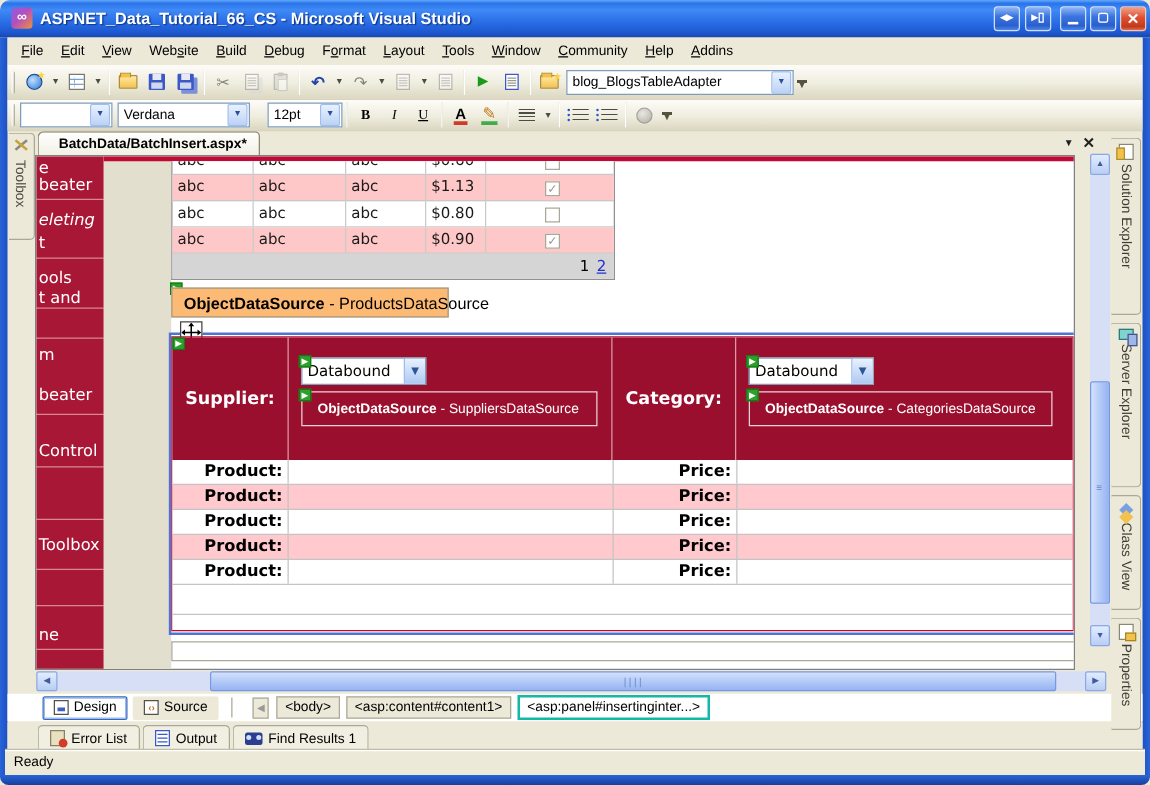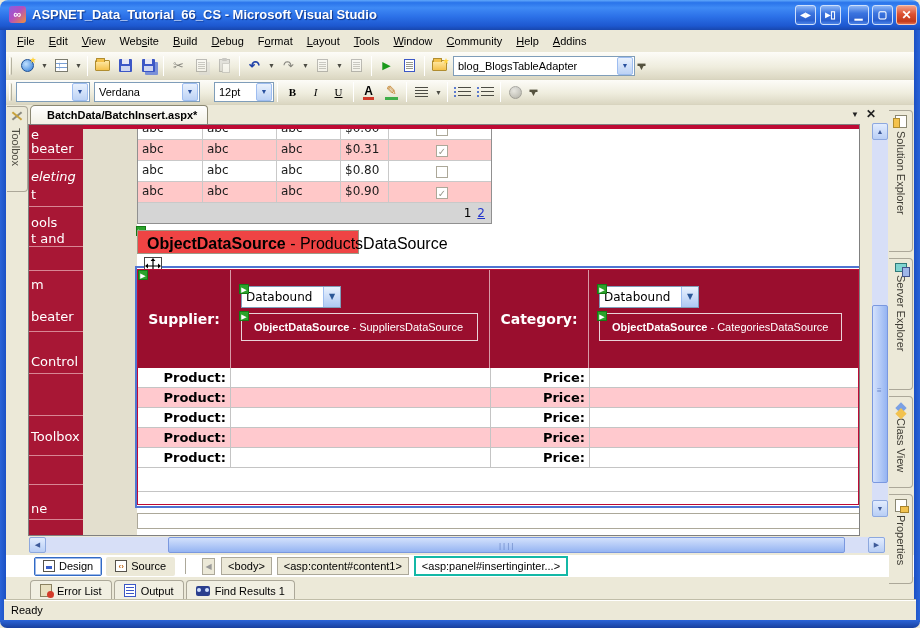--- a/index.html
+++ b/index.html
@@ -68,22 +68,22 @@
 .gvrow.pink{background:#FFC8C8}
 .gvcell{padding:2px 0 0 4px;border-right:1px solid #c9c9c9;overflow:hidden}
 .gvcell.c0{width:65px}.gvcell.c1{width:74px}.gvcell.c2{width:64px}.gvcell.c3{width:48px}
 .gvcell.c4{width:102px;border-right:none;display:flex;justify-content:center;align-items:center}
 .cb{width:12px;height:12px;border:1px solid #ACA899;background:#fff;font-size:10px;line-height:11px;text-align:center;color:#9a9a8e}
 #gvclip{height:11px;overflow:hidden}
 #gvclip .gvrow{margin-top:-10px}
 #pager{height:20px;background:#D5D5D5;text-align:right;padding:3px 6px 0 0;font-family:"DejaVu Sans",sans-serif;font-size:12px}
 #pager a{color:#2233cc;text-decoration:underline;margin-left:6px}
 
-#prod-ods{left:108px;top:105px;width:222px;height:24px;background:#ef4444;border:1px solid #9d9a87;
- font-size:16px;padding:4px 0 0 9px;white-space:nowrap}
+#prod-ods{left:108px;top:105px;width:222px;height:24px;background:#fdba74;border:1px solid #9d9a87;
+ font-size:13px;padding:4px 0 0 9px;white-space:nowrap}
 .odsname{font-weight:bold}
 .gtag{width:10px;height:10px;background:#2CA22C;border:1px solid #157A15;color:#fff;font-size:7px;line-height:9px;text-align:center}
 #handle{left:115px;top:132px;width:18px;height:18px;background:#fff;border:1px solid #444}
 
 #panel-border{left:106px;top:141px;width:727px;height:242px;border:2px solid #4F74D1;background:#fff}
 
 #itable{left:108px;top:144px;width:722px;border:1px solid #BE0A34}
 #ihead{display:flex;height:98px;background:#9A0E2E}
 .hcell{border-right:1px solid #D79AA6;position:relative;color:#fff}
 .hcell.label{display:flex;align-items:center;justify-content:center;font-family:"DejaVu Sans",sans-serif;font-weight:bold;font-size:14px}
@@ -384,21 +384,21 @@
             <div class="gvcell c4">
               <div class="cb"></div>
             </div>
           </div>
         </div>
       <div id="gvrows">
           <div class="gvrow pink">
             <div class="gvcell c0">abc</div>
             <div class="gvcell c1">abc</div>
             <div class="gvcell c2">abc</div>
-            <div class="gvcell c3">$0.31</div>
+            <div class="gvcell c3">$1.13</div>
             <div class="gvcell c4">
               <div class="cb">✓</div>
             </div>
           </div>
           <div class="gvrow">
             <div class="gvcell c0">abc</div>
             <div class="gvcell c1">abc</div>
             <div class="gvcell c2">abc</div>
             <div class="gvcell c3">$0.80</div>
             <div class="gvcell c4">

